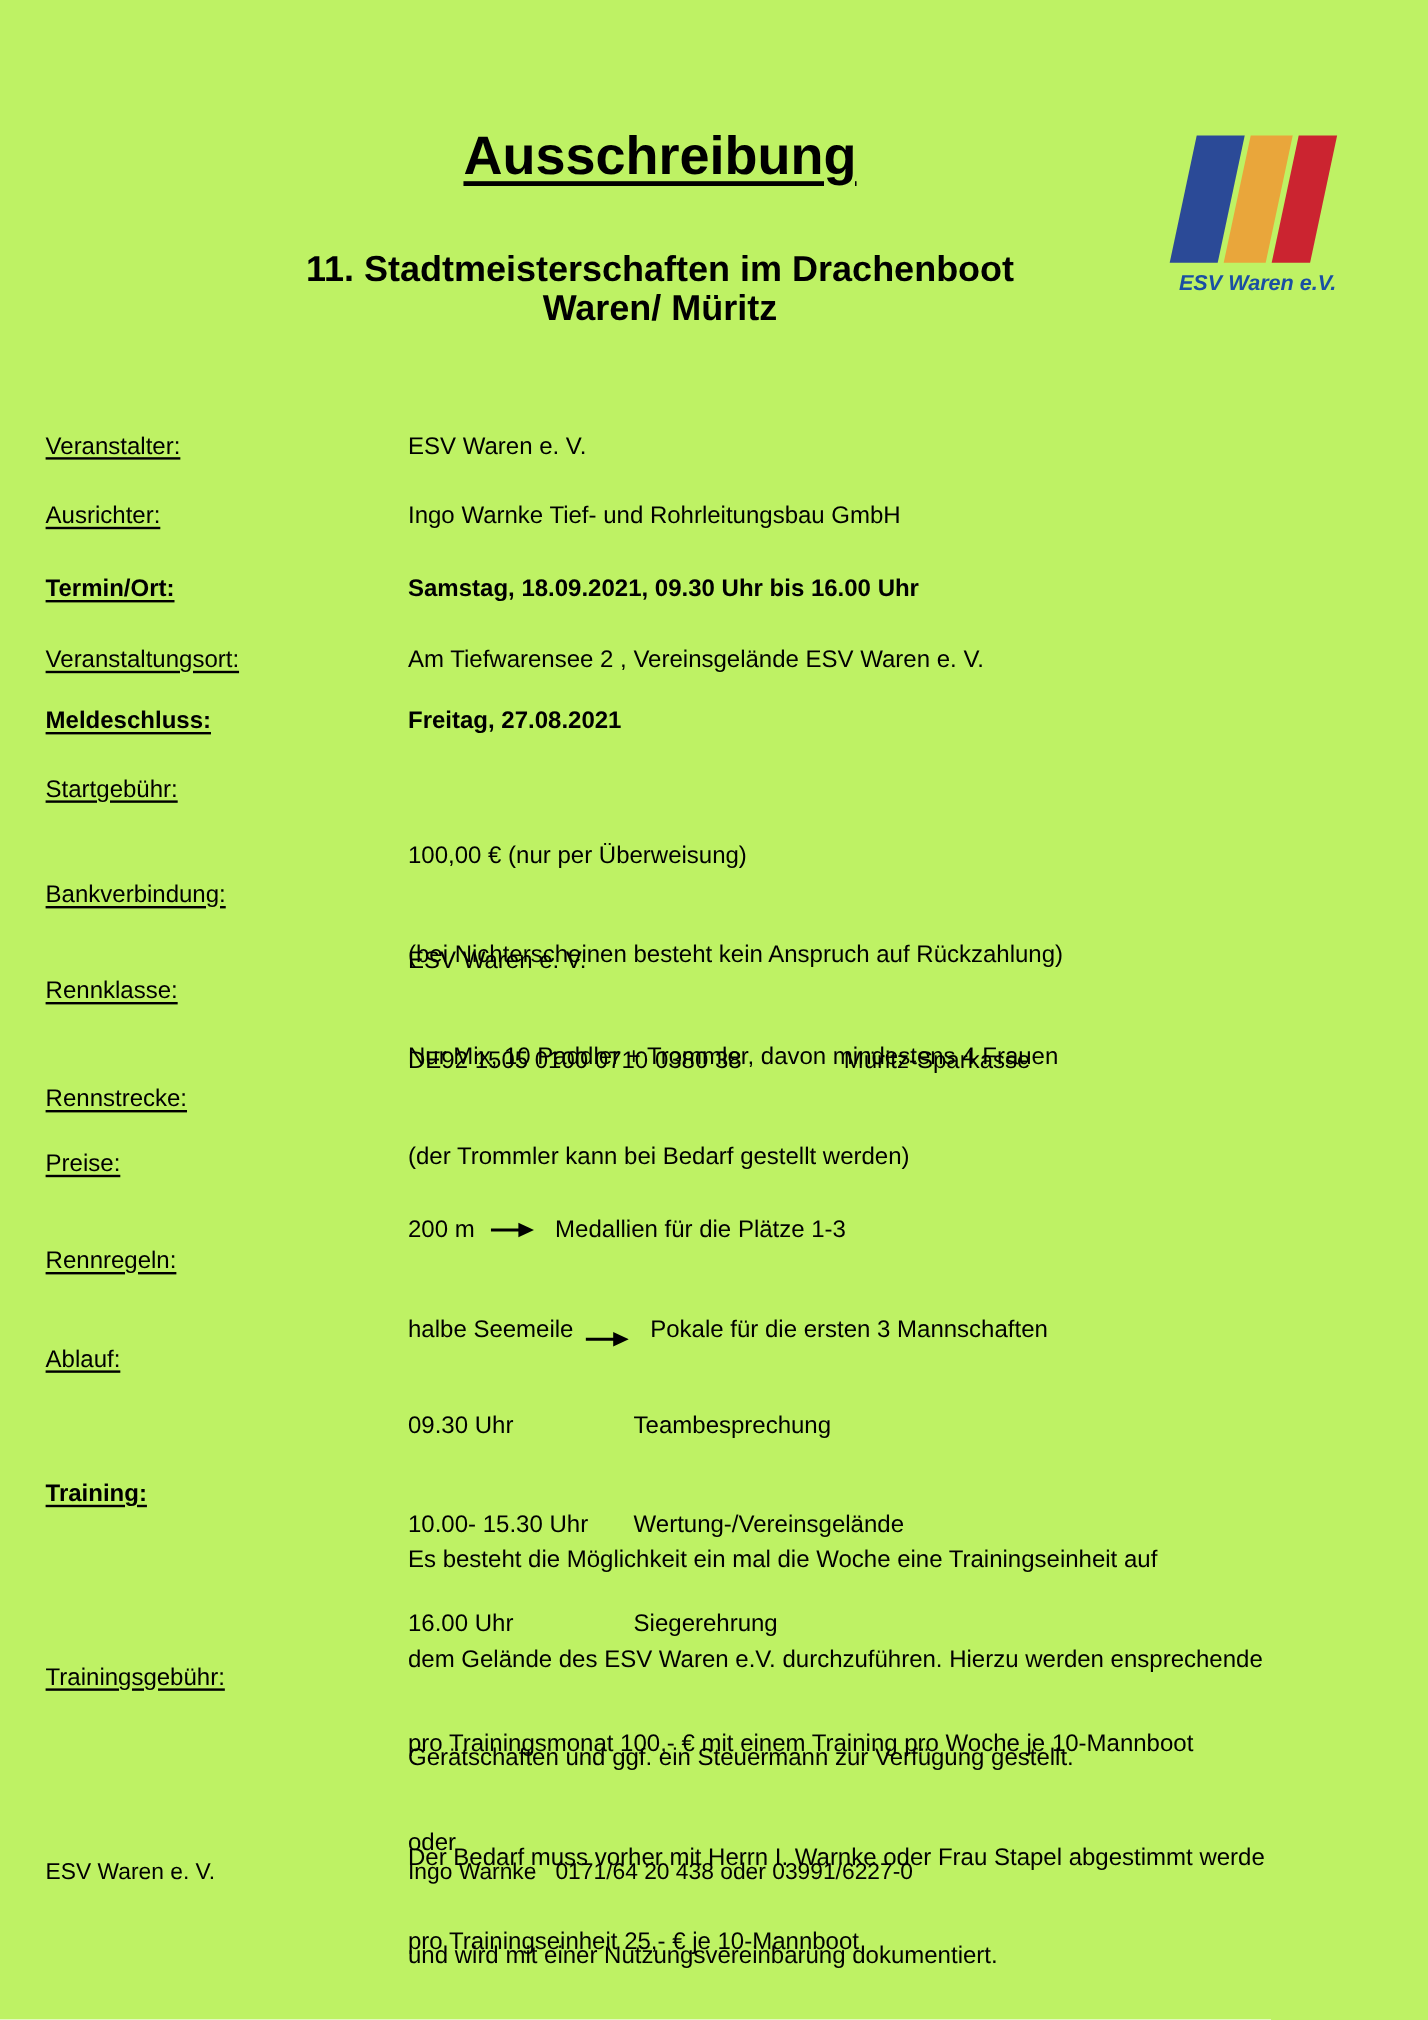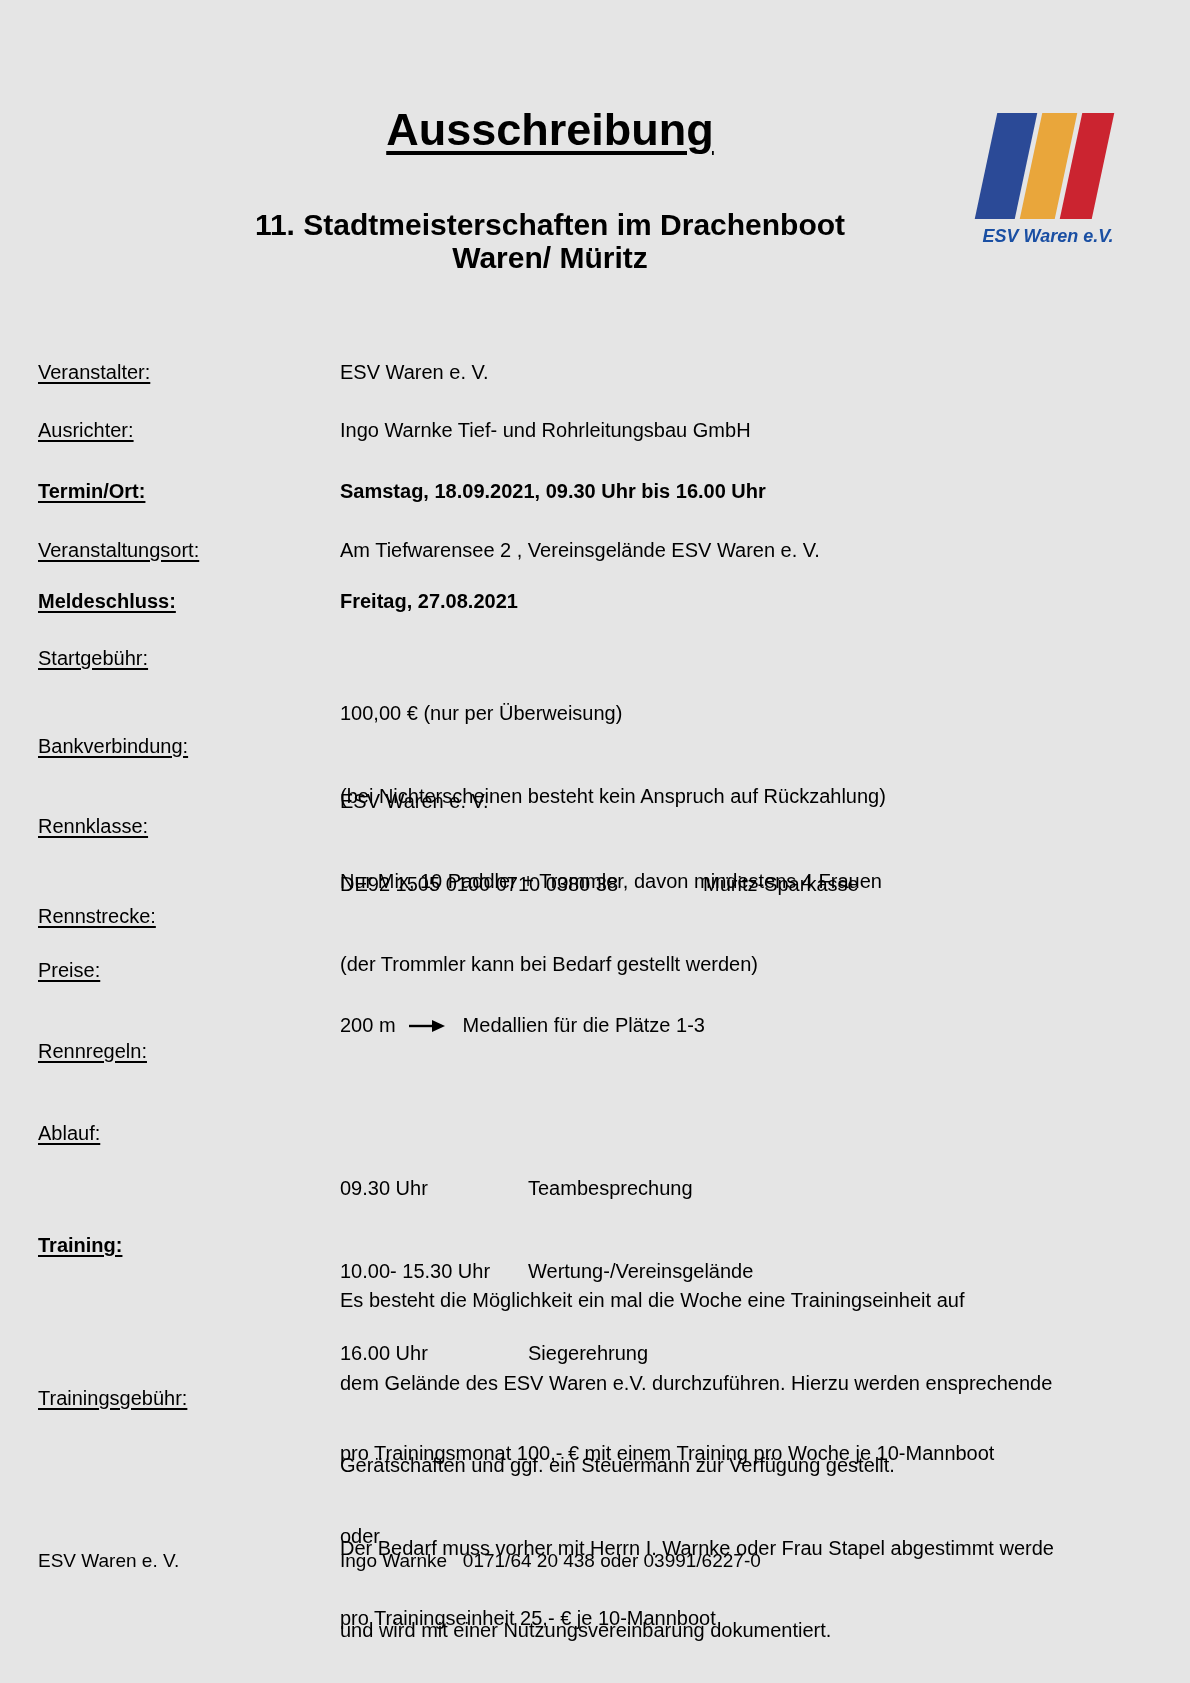--- a/index.html
+++ b/index.html
@@ -1,17 +1,17 @@
 <!DOCTYPE html>
 <html><head>
 <meta charset="utf-8">
 <style>
   html,body{margin:0;padding:0;background:#fff;}
   body{width:1190px;height:1683px;position:relative;font-family:"Liberation Sans","DejaVu Sans",sans-serif;color:#000;}
-  .page{position:absolute;inset:0;background:#e5e5e5;}
+  .page{position:absolute;inset:0;background:#bef264;}
 
   
   .heading{position:absolute;left:0;top:104px;width:1100px;text-align:center;}
   .title{font-size:45px;font-weight:bold;text-decoration:underline;text-decoration-thickness:4px;text-underline-offset:6px;letter-spacing:0px;margin:0;}
   .subtitle{margin-top:52px;font-size:30px;font-weight:bold;line-height:33px;}
 
   
   .logo{position:absolute;left:957px;top:113px;width:150px;margin-left:21px;}
   .stripes{display:flex;gap:5px;width:117px;height:106px;margin-left:8px;transform:skewX(-12deg);}
   .stripe{height:100%;}
@@ -118,20 +118,24 @@
     <div class="lbl u">Rennstrecke:</div>
   </div>
 
   <div class="row" style="top:957px">
     <div class="lbl u">Preise:</div>
     <div class="val">
       <div class="pline"><span>200 m</span><svg class="arrow a1" width="36" height="14" viewBox="0 0 36 14">
             <line x1="0" y1="7" x2="25" y2="7"></line>
             <polygon points="23,1 36,7 23,13"></polygon>
           </svg><span>Medallien für die Plätze 1-3</span></div>
+      <div class="pline"><span>halbe Seemeile</span><svg class="arrow a2" width="36" height="14" viewBox="0 0 36 14">
+            <line x1="0" y1="7" x2="25" y2="7"></line>
+            <polygon points="23,1 36,7 23,13"></polygon>
+          </svg><span>Pokale für die ersten 3 Mannschaften</span></div>
     </div>
   </div>
 
   <div class="row" style="top:1038px">
     <div class="lbl u">Rennregeln:</div>
   </div>
 
   <div class="row" style="top:1120px">
     <div class="lbl u">Ablauf:</div>
     <div class="val">

